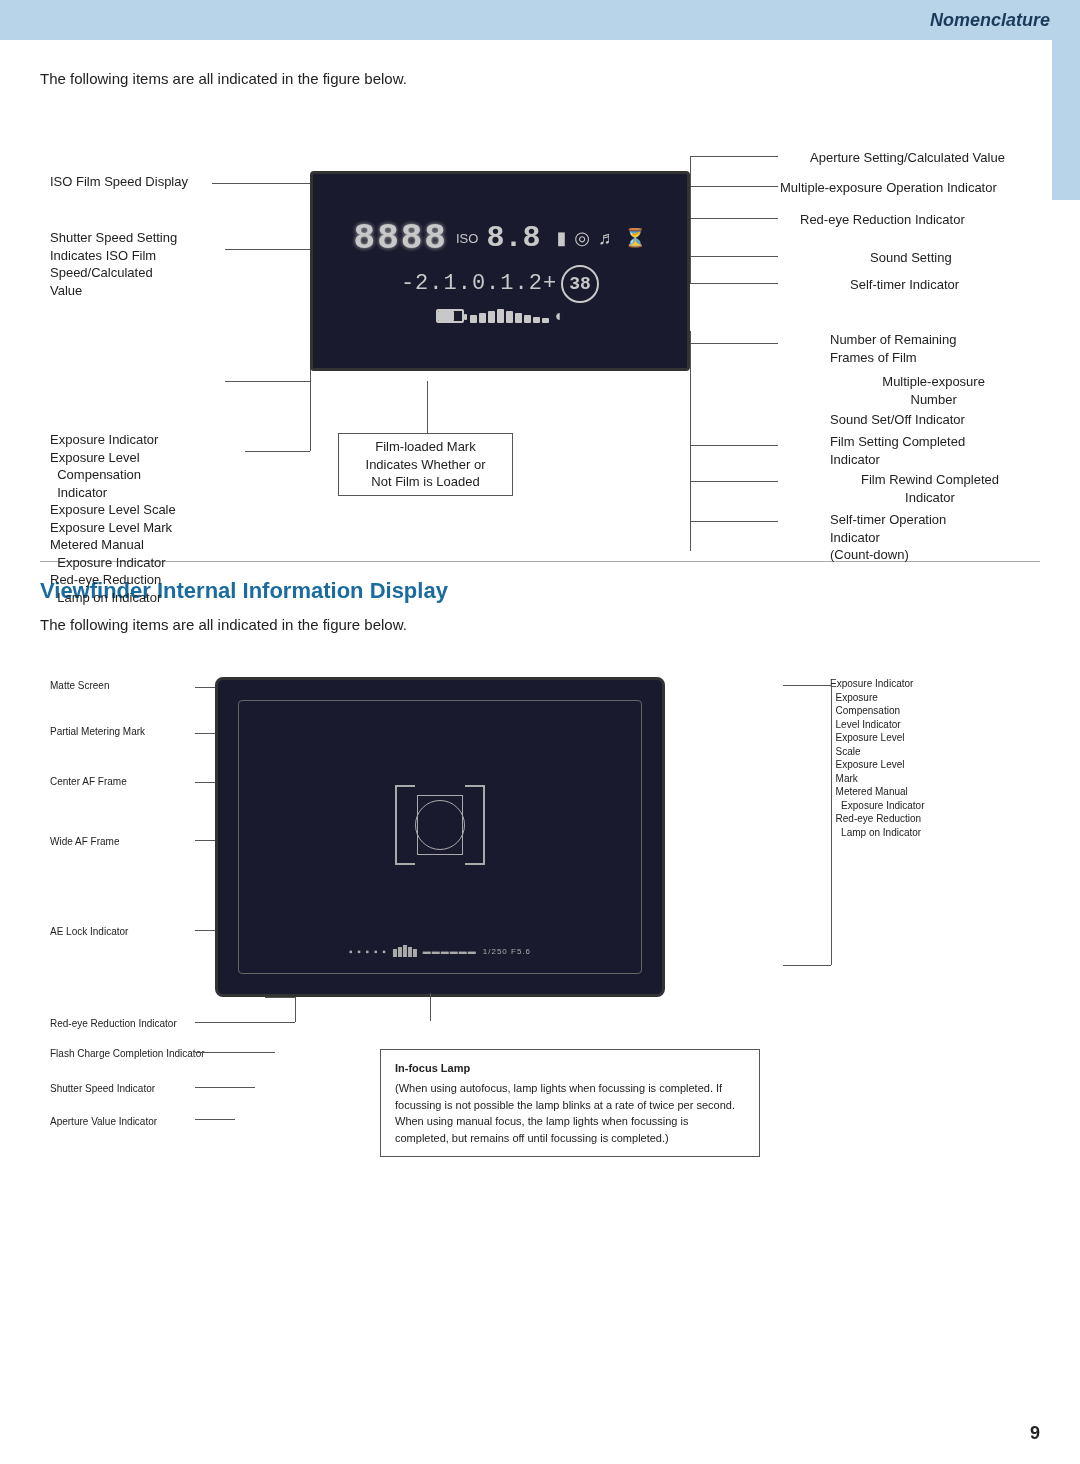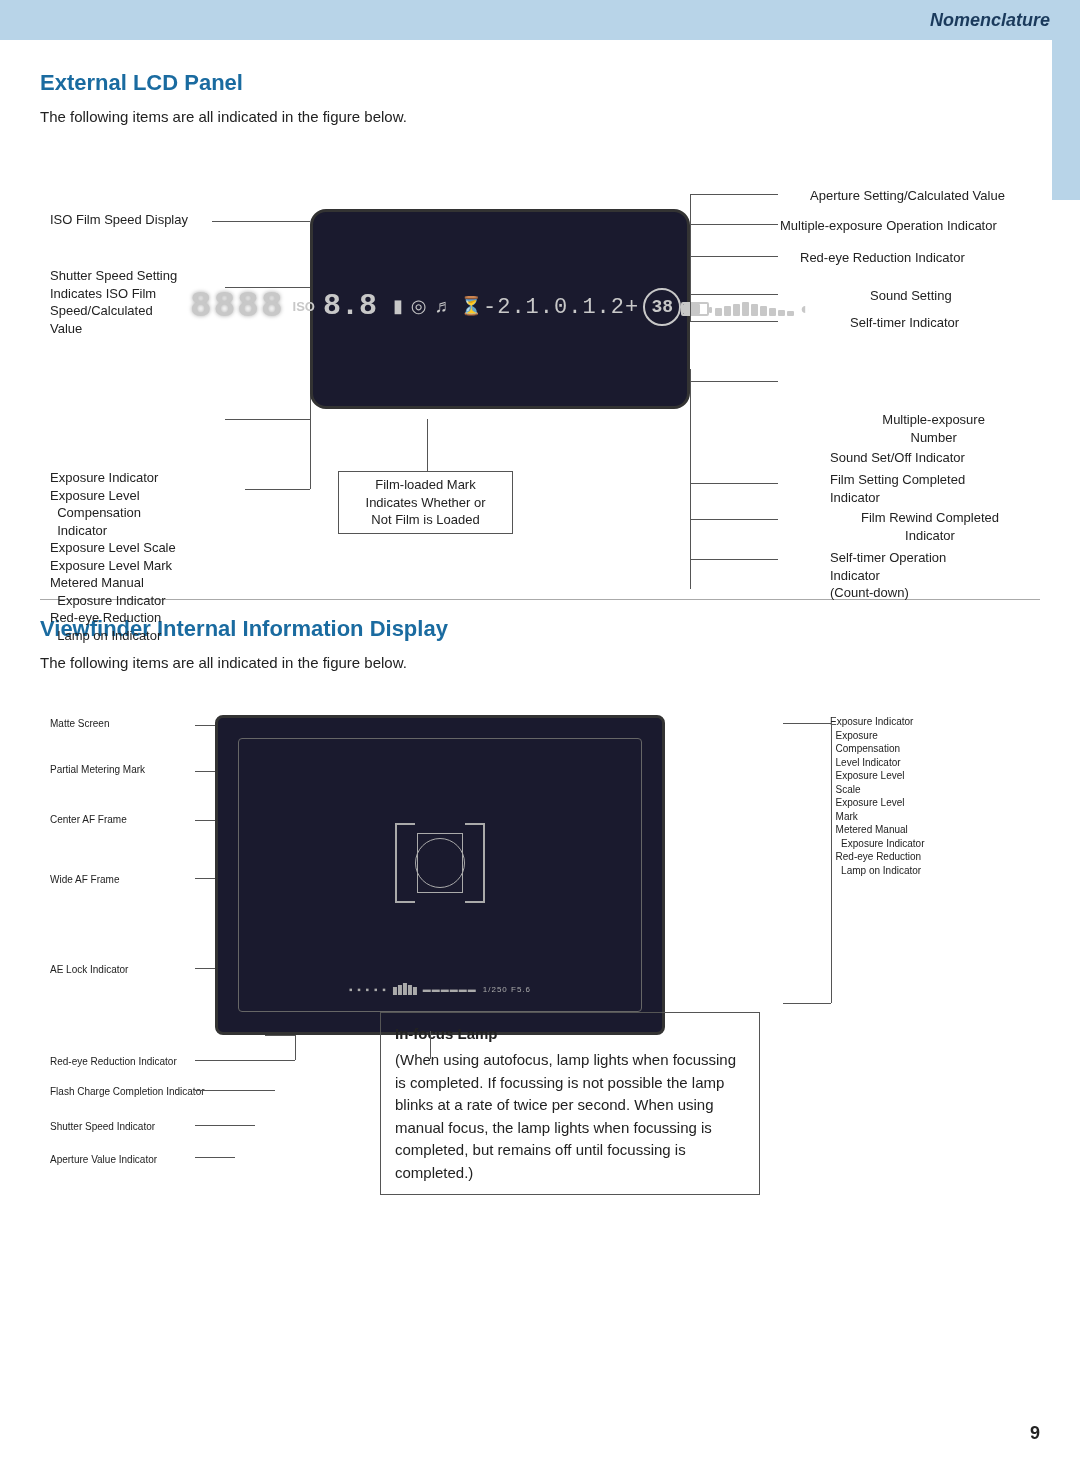--- a/index.html
+++ b/index.html
@@ -67,24 +67,24 @@
     }
 
     
     .lcd-display {
       position: absolute;
       left: 270px;
       top: 60px;
       width: 380px;
       height: 200px;
       background: #1a1a2e;
-      border-radius: 16px;
+      border-radius: 4px;
       border: 3px solid #333;
       display: flex;
-      flex-direction: row;
+      flex-direction: column;
       align-items: center;
       justify-content: center;
       padding: 10px 14px;
     }
     .lcd-top-row {
       display: flex;
       align-items: center;
       gap: 6px;
       margin-bottom: 6px;
     }
@@ -92,21 +92,21 @@
       font-family: 'Courier New', monospace;
       font-size: 36px;
       font-weight: bold;
       color: #c8c8c8;
       letter-spacing: 2px;
       text-shadow: 0 0 4px #aaa;
     }
     .lcd-iso {
       font-size: 13px;
       color: #c8c8c8;
-      font-weight: bold;
+      font-weight: normal;
       margin-left: 2px;
       margin-right: 2px;
     }
     .lcd-small-digits {
       font-family: 'Courier New', monospace;
       font-size: 30px;
       font-weight: bold;
       color: #c8c8c8;
     }
     .lcd-icons-row {
@@ -316,21 +316,21 @@
     }
 
     
     .infocus-box {
       position: absolute;
       bottom: 20px;
       left: 340px;
       width: 380px;
       border: 1px solid #555;
       padding: 10px 14px;
-      font-size: 15px;
+      font-size: 11px;
       color: #222;
       line-height: 1.5;
     }
     .infocus-title {
       font-weight: bold;
       margin-bottom: 4px;
     }
 
     
     .divider {
@@ -346,21 +346,20 @@
 
   <div class="top-bar">
     <span class="top-bar-title">Nomenclature</span>
   </div>
 
   <div class="blue-tab"></div>
 
   <div class="content">
 
     <div>
-      <div class="section-title">External LCD Panel</div>
       <div class="section-desc">The following items are all indicated in the figure below.</div>
 
       <div class="lcd-diagram-area">
 
         <div class="label lbl-iso-speed">
           <span>ISO Film Speed Display</span>
         </div>
 
         <div class="label lbl-shutter">
           Shutter Speed Setting<br>Indicates ISO Film<br>Speed/Calculated<br>Value
@@ -445,20 +444,23 @@
         <div class="line-h" style="top:145px; left:650px; width:88px;"></div>
 
         <div class="label" style="top:165px; right:10px; width:180px; text-align:left;">
           <span>Self-timer Indicator</span>
         </div>
         <div class="line-h" style="top:172px; left:650px; width:88px;"></div>
         <div class="line-v" style="top:45px; left:650px; height:127px;"></div>
 
         <div class="line-v" style="top:220px; left:650px; height:220px;"></div>
 
+        <div class="label" style="top:220px; right:10px; width:200px; text-align:left;">
+          Number of Remaining<br>Frames of Film
+        </div>
         <div class="line-h" style="top:232px; left:650px; width:88px;"></div>
 
         <div class="label" style="top:262px; right:10px; width:200px; text-align:center;">
           &nbsp;&nbsp;Multiple-exposure<br>&nbsp;&nbsp;Number
         </div>
 
         <div class="label" style="top:300px; right:10px; width:200px; text-align:left;">
           <span>Sound Set/Off Indicator</span>
         </div>
 

